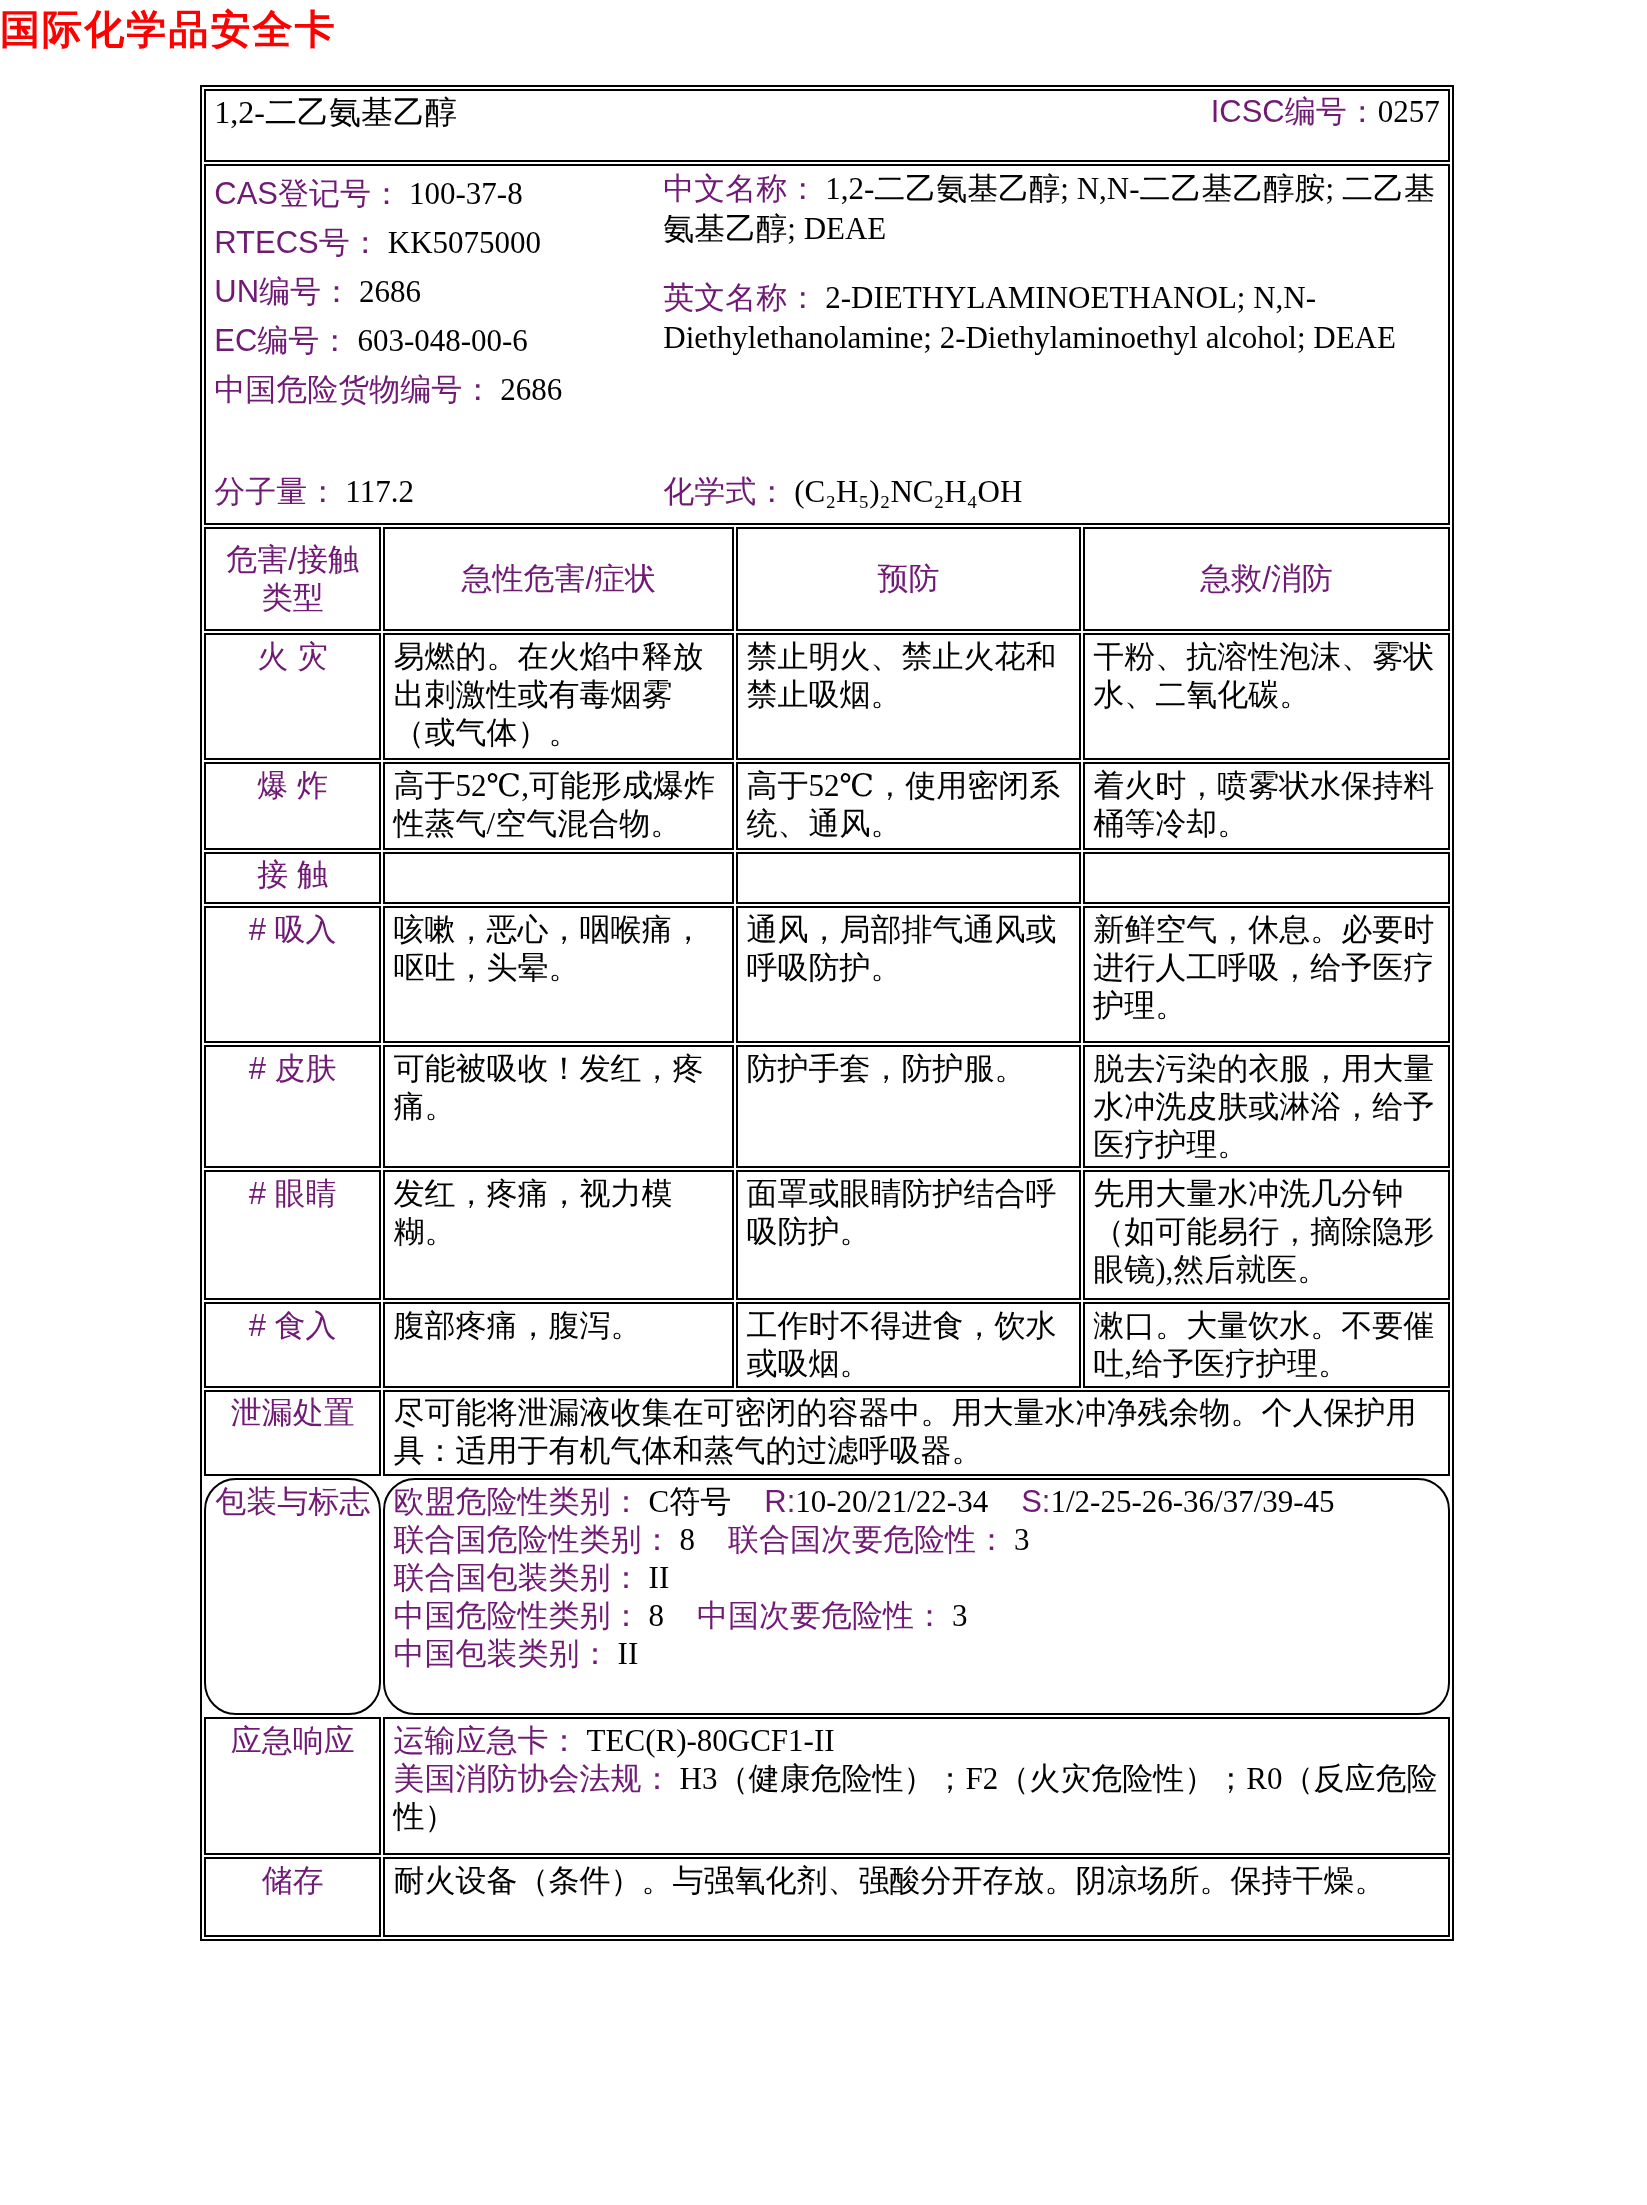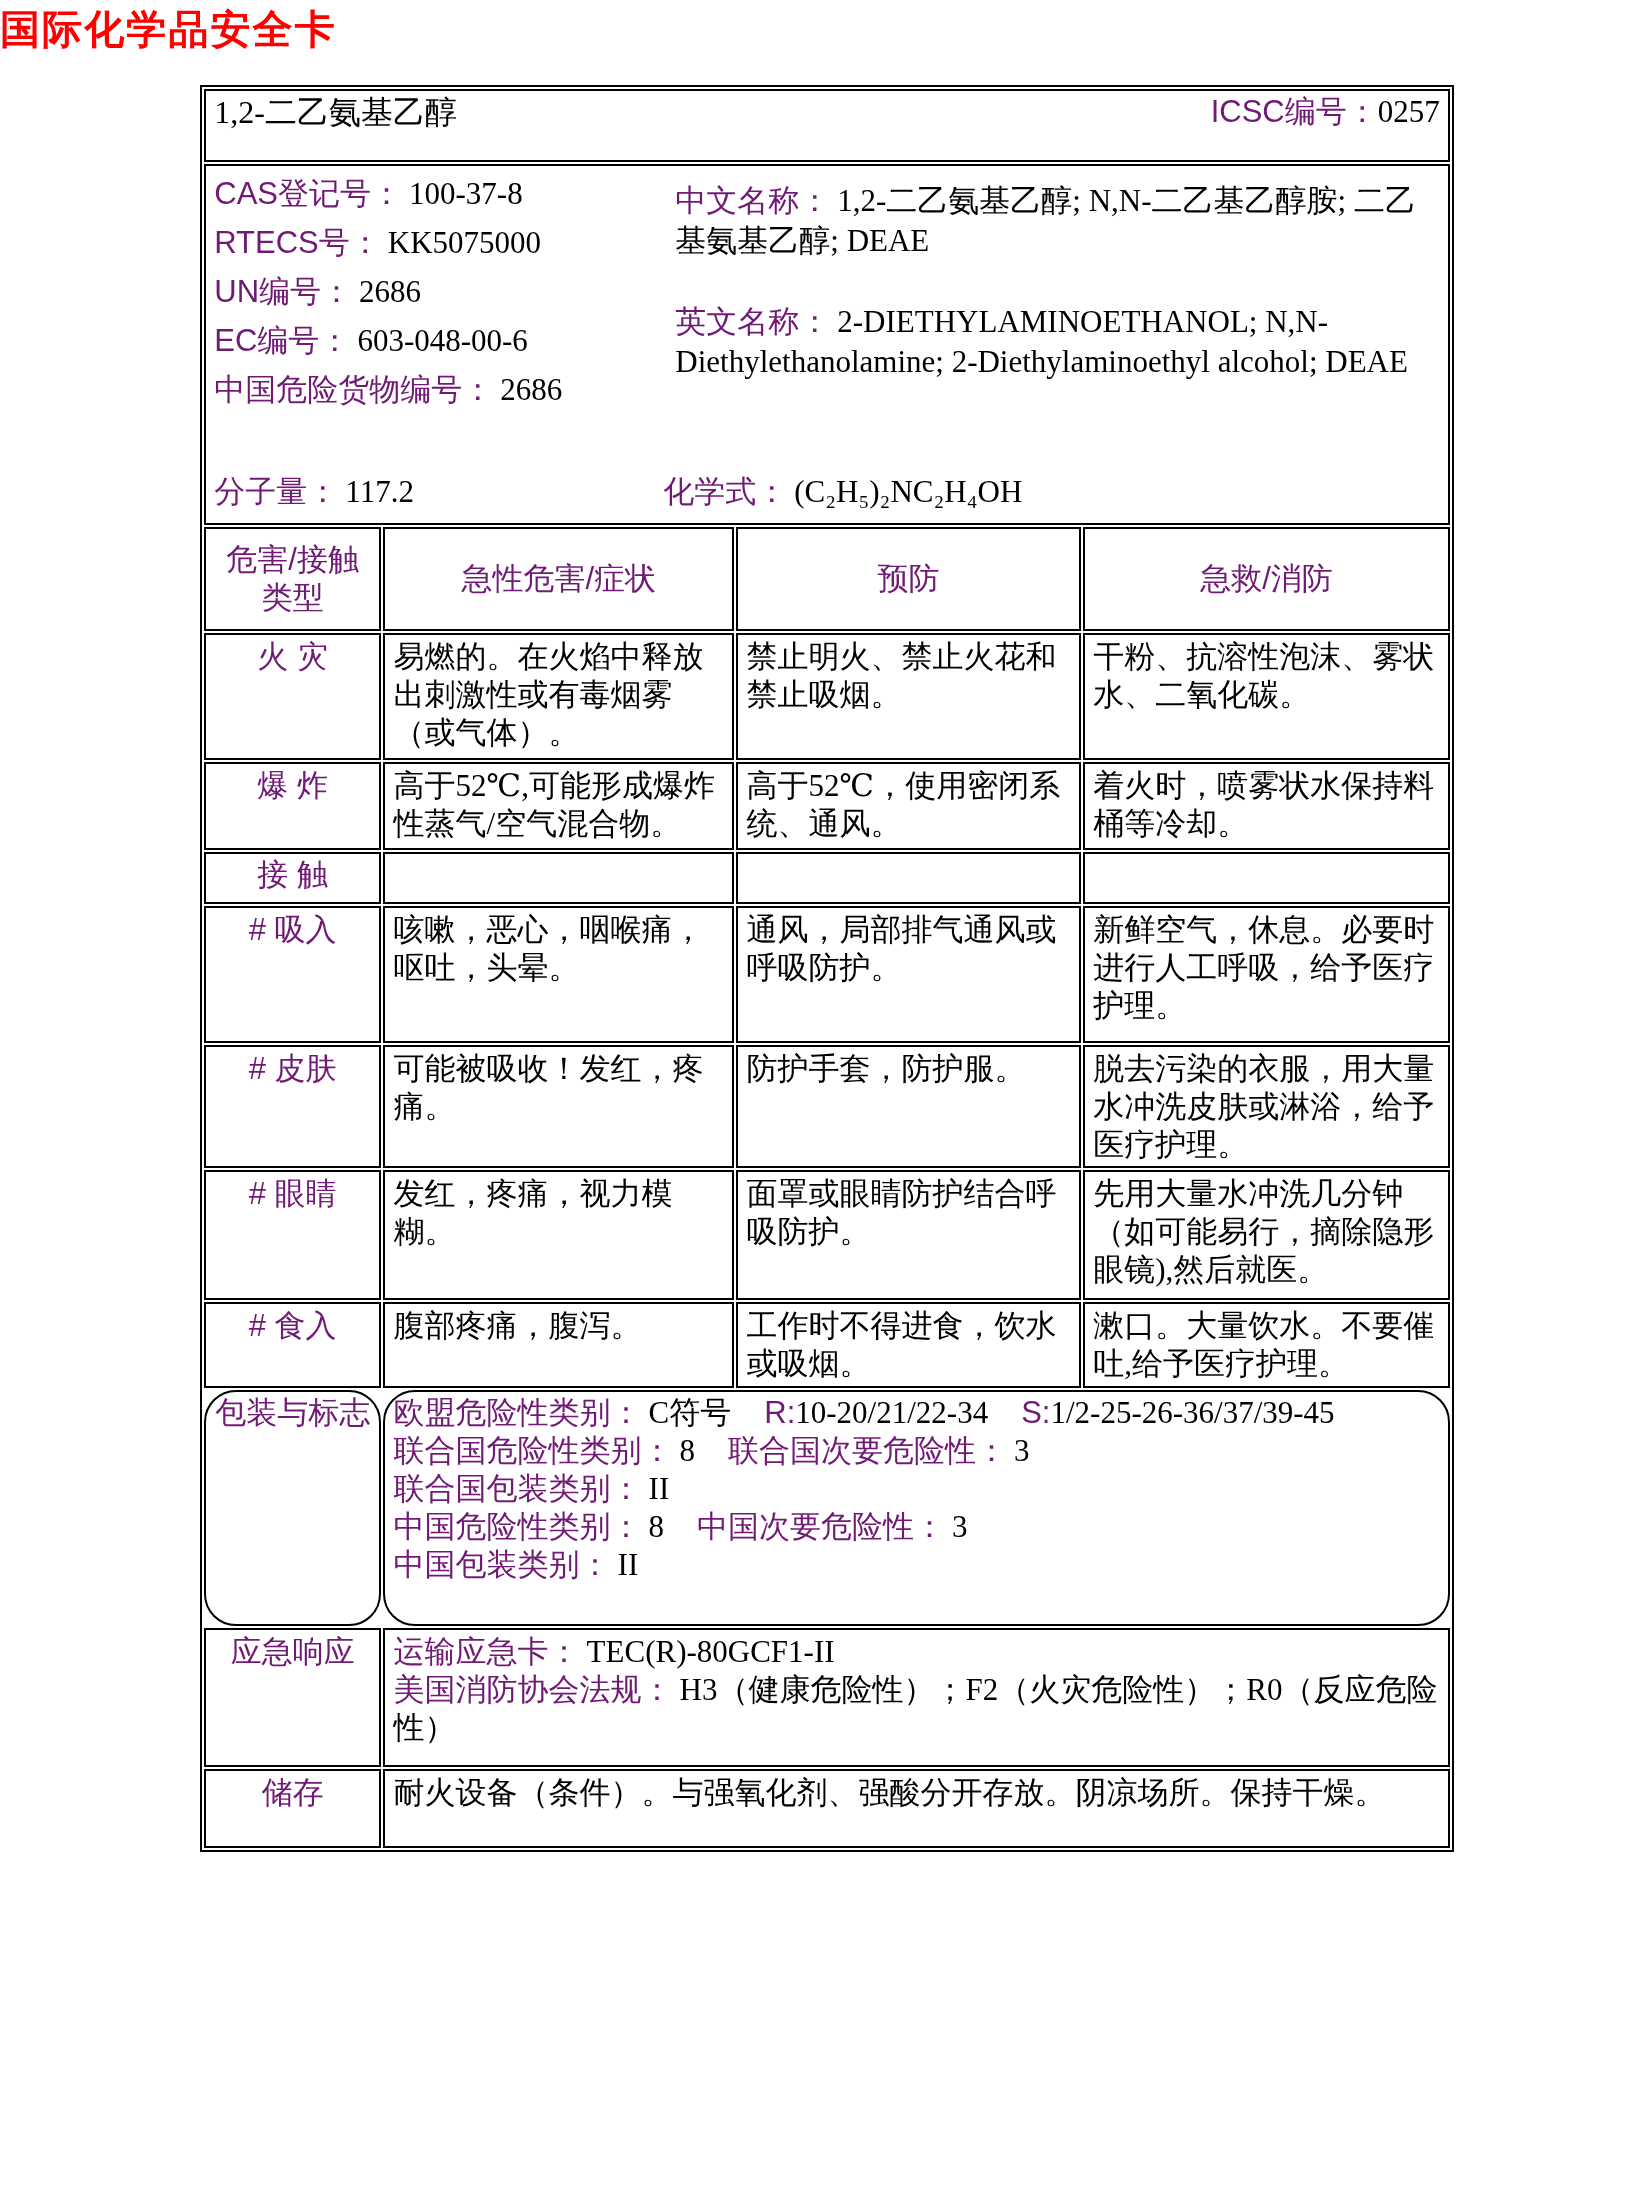--- a/index.html
+++ b/index.html
@@ -35,21 +35,21 @@
   
   td.name-cell{height:64px;vertical-align:middle;}
   .name-flex{display:flex;justify-content:space-between;}
   .chem-name{font-size:32px;}
   
   td.info-cell{height:351px;vertical-align:top;padding-top:7px;}
   .info-flex{display:flex;height:100%;}
   .info-left{width:449px;display:flex;flex-direction:column;}
   .info-right{flex:1;display:flex;flex-direction:column;}
   .id-line{line-height:49px;white-space:nowrap;}
-  .para{margin:12px;line-height:40px;}
+  .para{margin:0;line-height:40px;}
   .eng{margin-top:29px;}
   .bottom-line{margin-top:auto;line-height:49px;padding-bottom:4.2px;}
 
   
   tr.hdr-row td{
     height:95px;vertical-align:middle;text-align:center;
   }
   td.lbl-cell{vertical-align:middle;text-align:center;}
   tr.r-fire  td{height:117px;}
   tr.r-expl  td{height:78px;}
@@ -170,20 +170,24 @@
     <td>面罩或眼睛防护结合呼吸防护。</td>
     <td>先用大量水冲洗几分钟（如可能易行，摘除隐形眼镜),然后就医。</td>
   </tr>
   <tr class="r-ing">
     <td class="lbl-cell blue"># 食入</td>
     <td>腹部疼痛，腹泻。</td>
     <td>工作时不得进食，饮水或吸烟。</td>
     <td>漱口。大量饮水。不要催吐,给予医疗护理。</td>
   </tr>
 
+  <tr class="r-spill">
+    <td class="lbl-cell blue">泄漏处置</td>
+    <td colspan="3">尽可能将泄漏液收集在可密闭的容器中。用大量水冲净残余物。个人保护用具：适用于有机气体和蒸气的过滤呼吸器。</td>
+  </tr>
 
   <tr class="r-pack">
     <td class="lbl-cell blue">包装与标志</td>
     <td colspan="3">
       <div class="sec-line">
         <span class="blue">欧盟危险性类别：</span><span class="blk sp">C符号</span><span class="blue gap">R:</span><span class="blk">10-20/21/22-34</span><span class="blue gap">S:</span><span class="blk">1/2-25-26-36/37/39-45</span>
       </div>
       <div class="sec-line">
         <span class="blue">联合国危险性类别：</span><span class="blk sp">8</span><span class="blue gap">联合国次要危险性：</span><span class="blk sp">3</span>
       </div>

